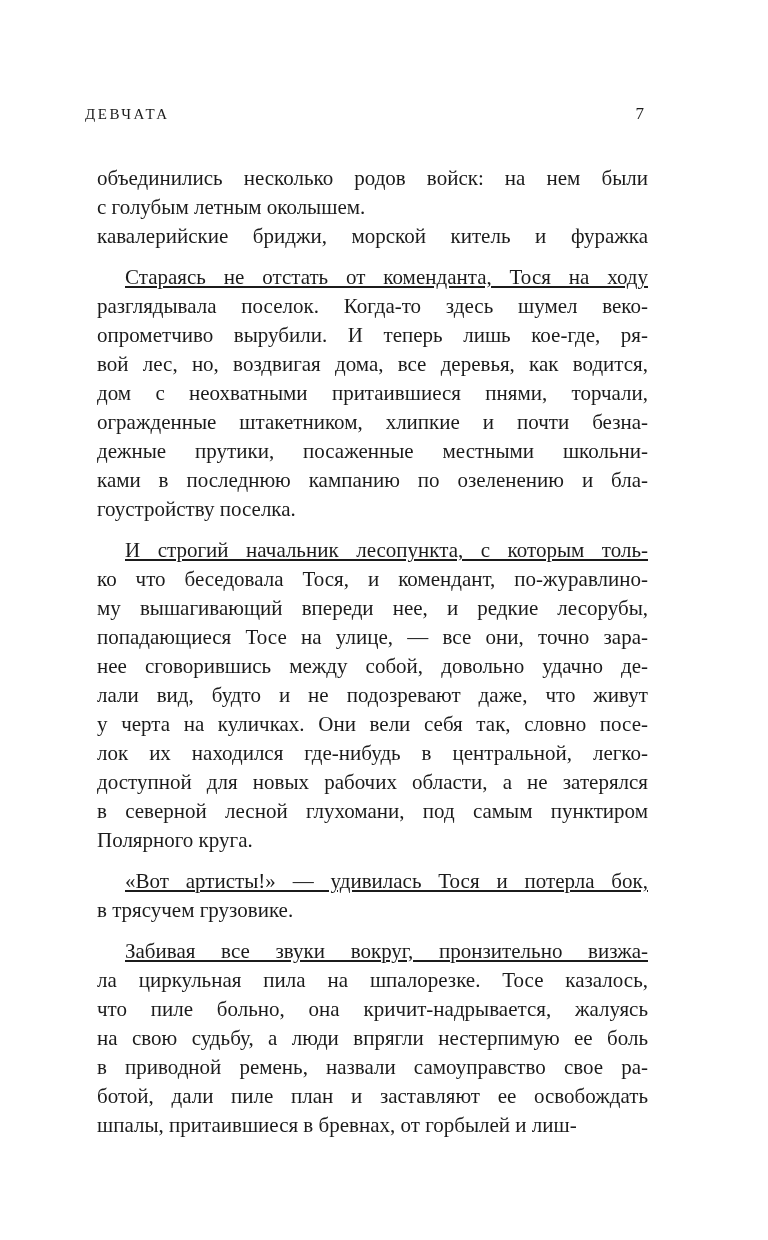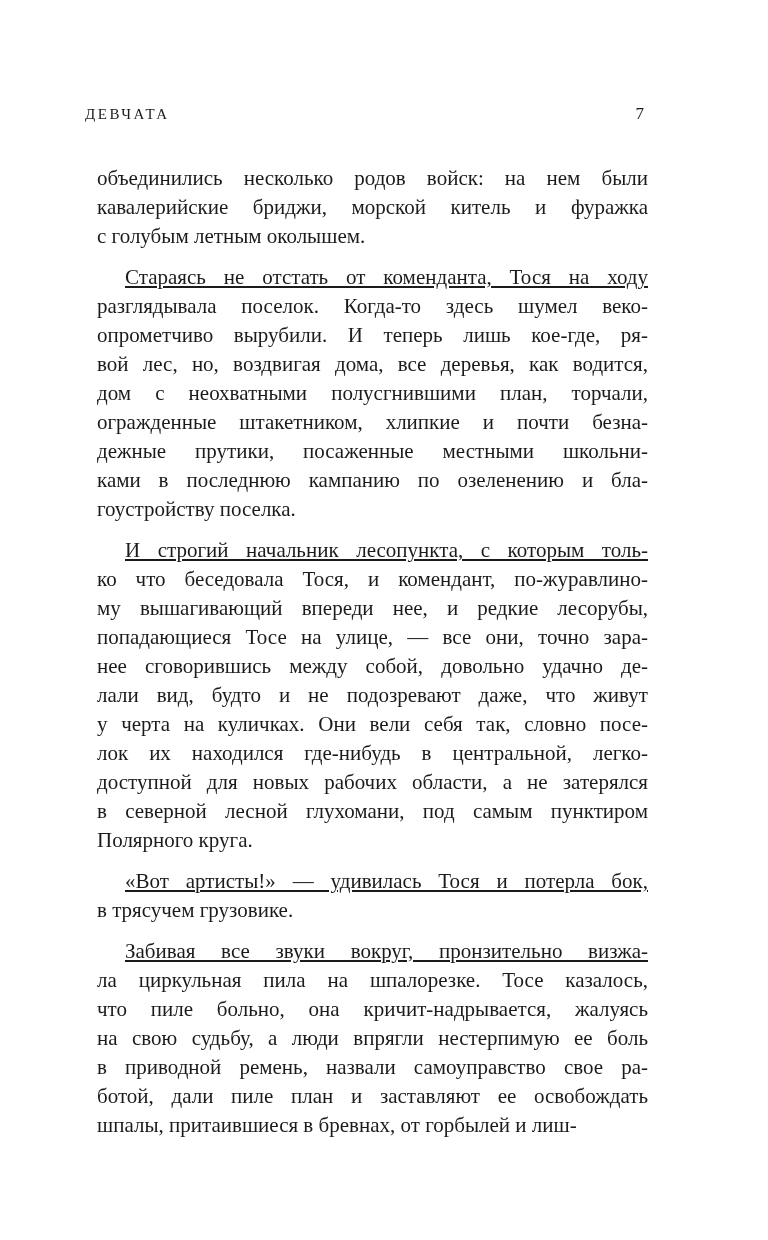--- a/index.html
+++ b/index.html
@@ -64,29 +64,29 @@
 <body>
 
 <div class="book-page">
   <div class="page-header">
     <span class="running-title">ДЕВЧАТА</span>
     <span class="page-number">7</span>
   </div>
   <div class="page-text">
       <div class="paragraph">
         <div class="line">объединились несколько родов войск: на нем были</div>
+        <div class="line last">с голубым летным околышем.</div>
         <div class="line">кавалерийские бриджи, морской китель и фуражка</div>
-        <div class="line last">с голубым летным околышем.</div>
       </div>
       <div class="paragraph">
         <div class="line indent">Стараясь не отстать от коменданта, Тося на ходу</div>
         <div class="line">разглядывала поселок. Когда-то здесь шумел веко-</div>
         <div class="line">опрометчиво вырубили. И теперь лишь кое-где, ря-</div>
         <div class="line">вой лес, но, воздвигая дома, все деревья, как водится,</div>
-        <div class="line">дом с неохватными полусгнившими план, торчали,</div>
+        <div class="line">дом с неохватными притаившиеся пнями, торчали,</div>
         <div class="line">огражденные штакетником, хлипкие и почти безна-</div>
         <div class="line">дежные прутики, посаженные местными школьни-</div>
         <div class="line">ками в последнюю кампанию по озеленению и бла-</div>
         <div class="line last">гоустройству поселка.</div>
       </div>
       <div class="paragraph">
         <div class="line indent">И строгий начальник лесопункта, с которым толь-</div>
         <div class="line">ко что беседовала Тося, и комендант, по-журавлино-</div>
         <div class="line">му вышагивающий впереди нее, и редкие лесорубы,</div>
         <div class="line">попадающиеся Тосе на улице, — все они, точно зара-</div>

